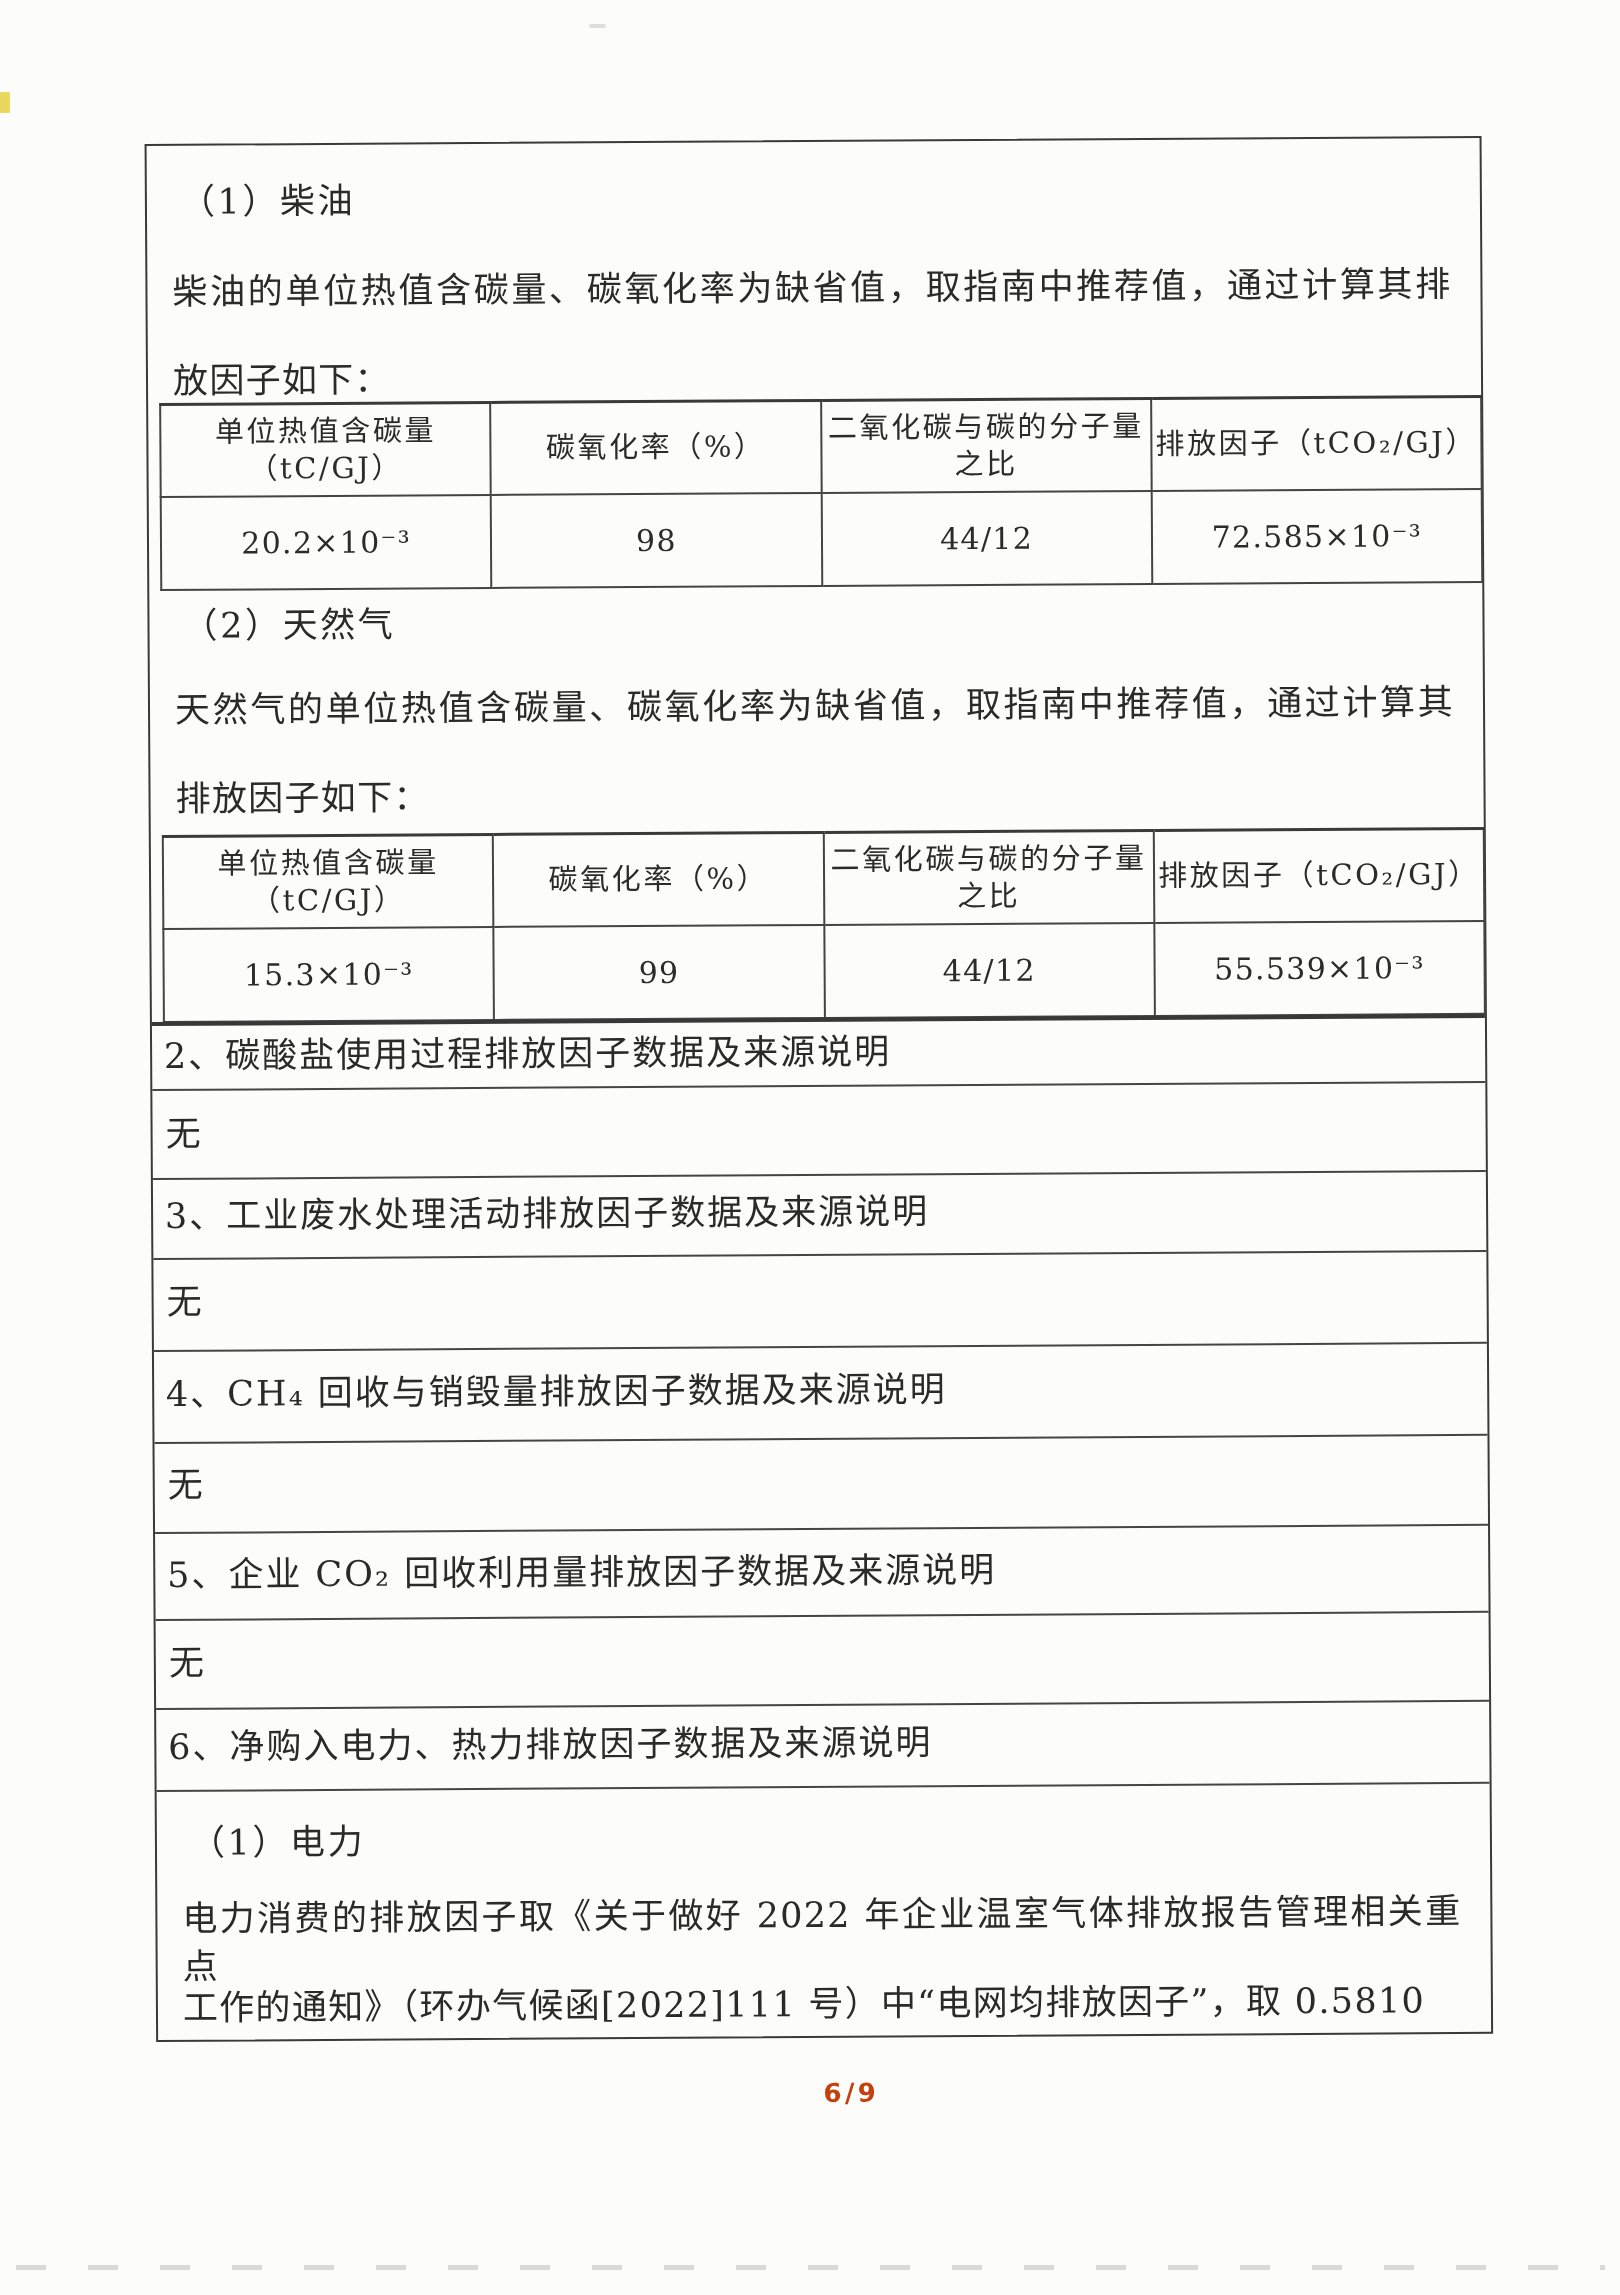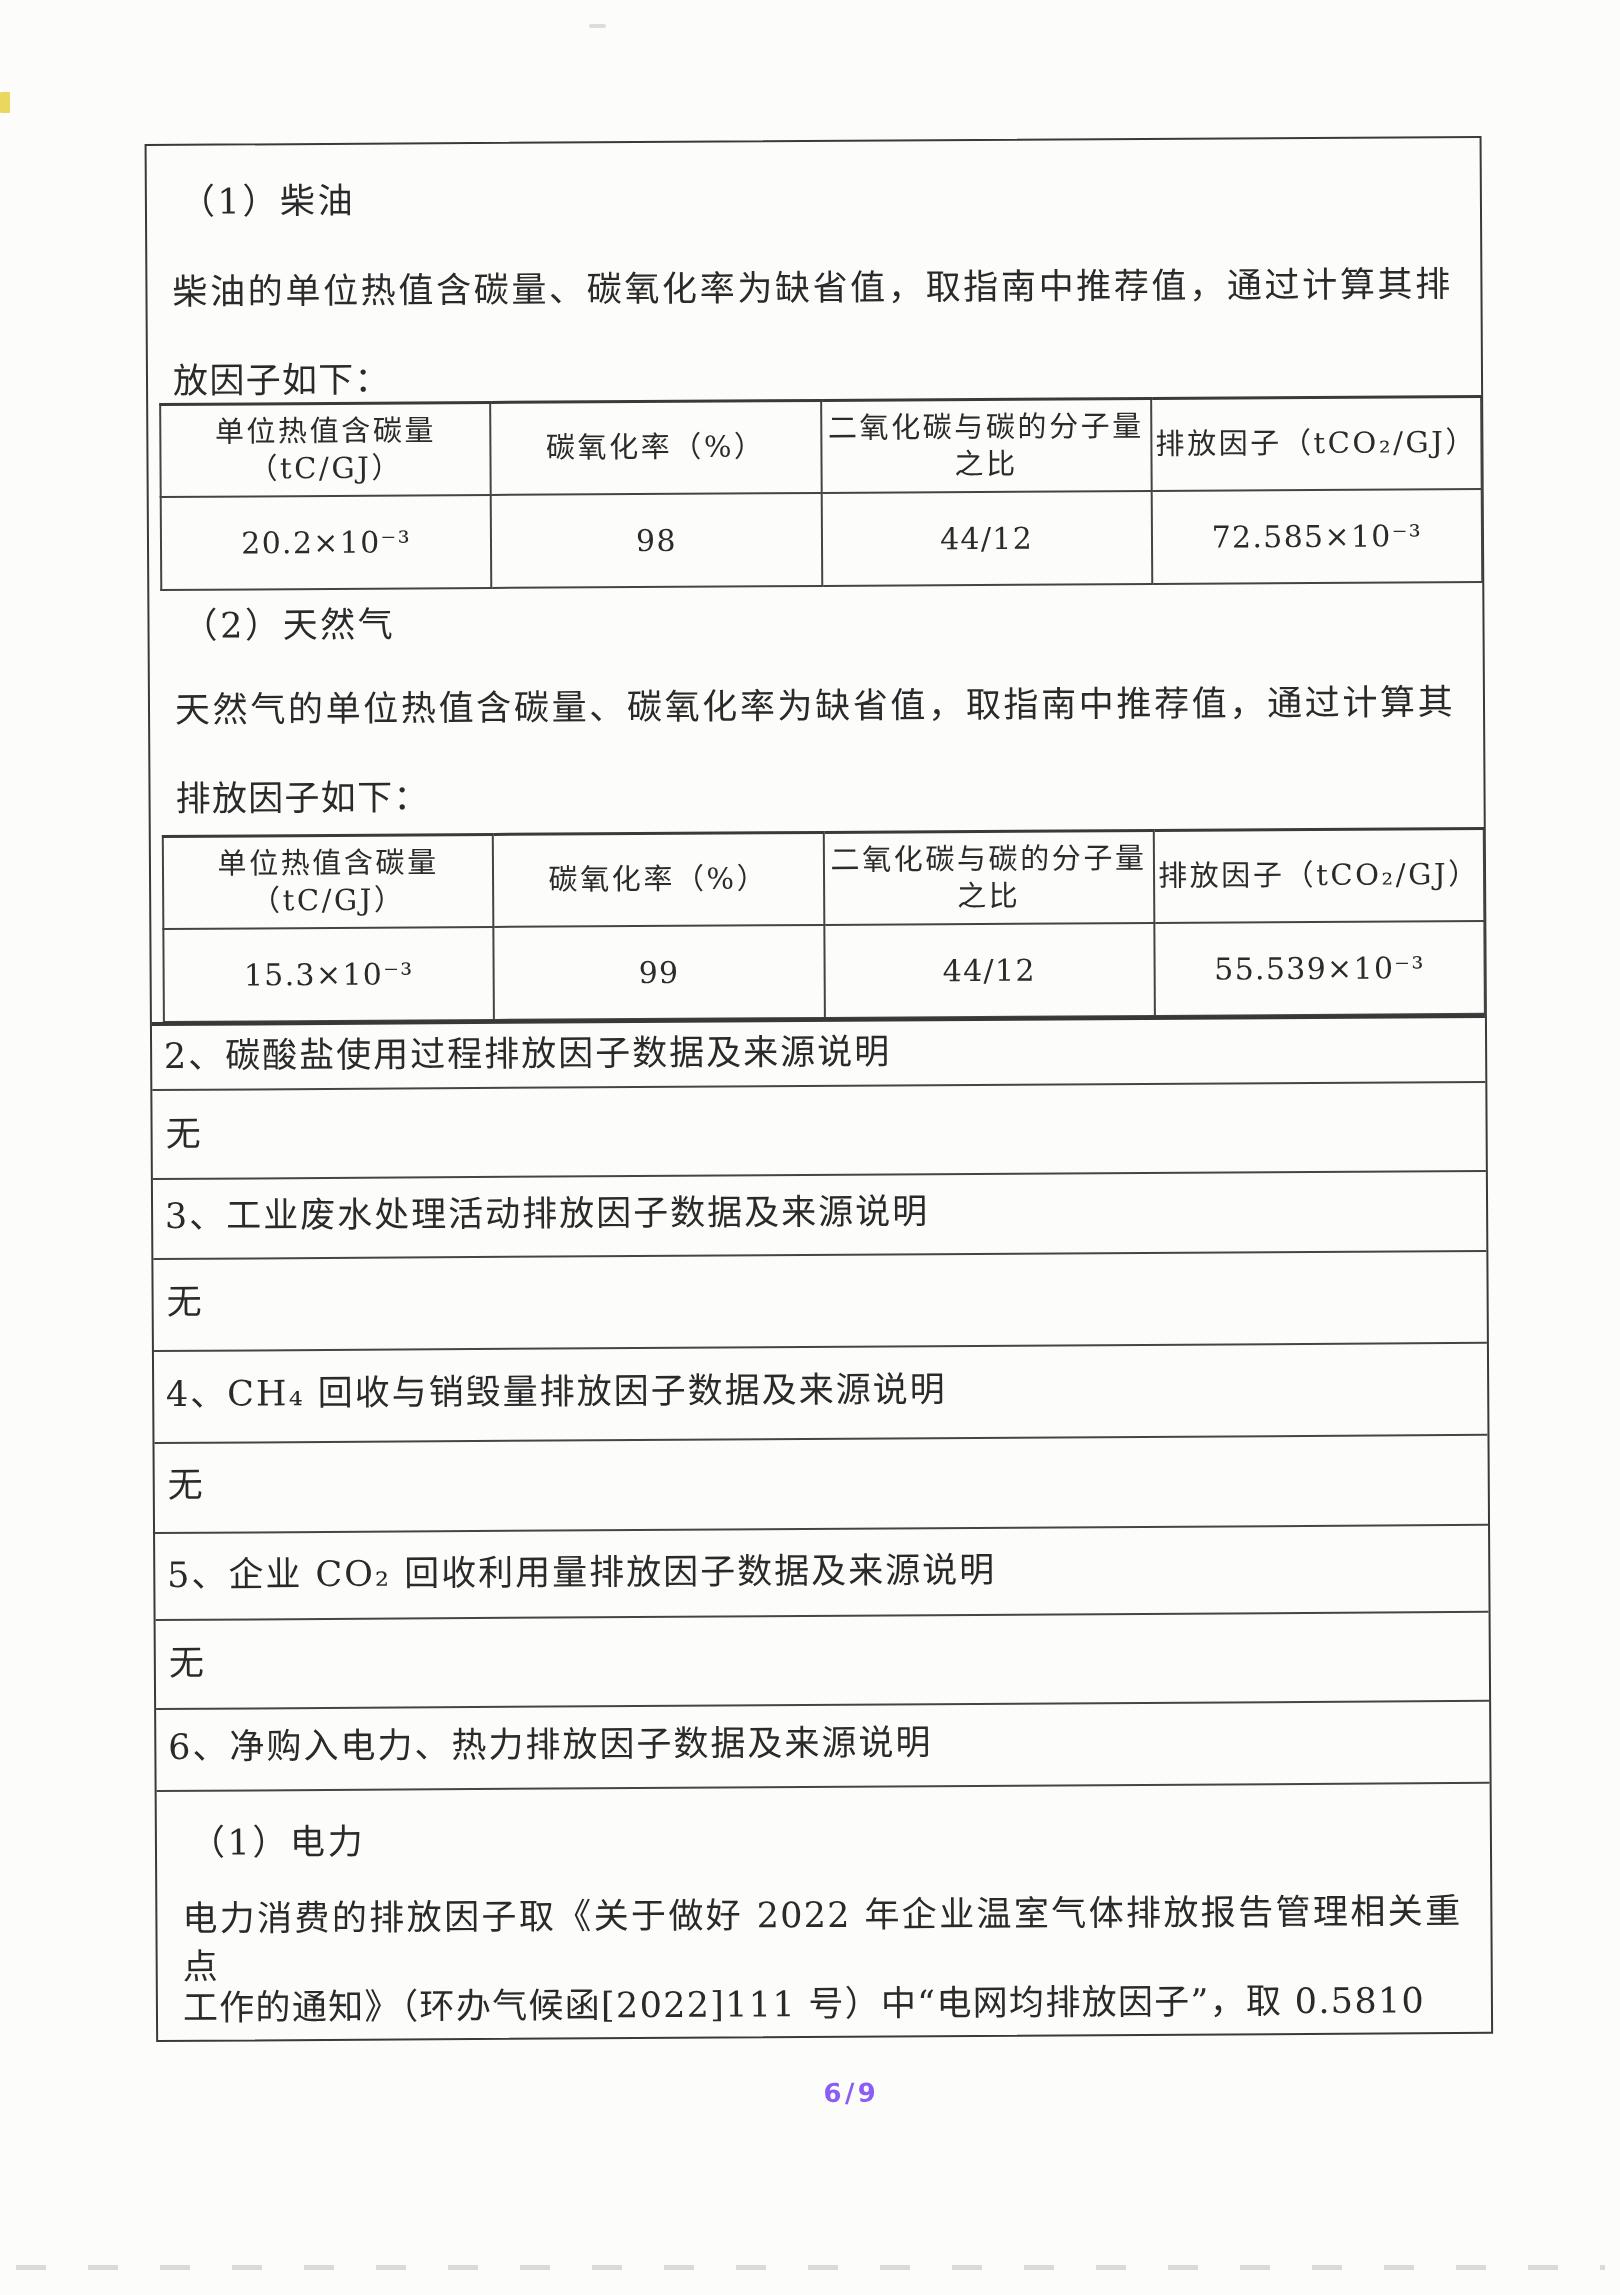--- a/index.html
+++ b/index.html
@@ -43,21 +43,21 @@
     font-size:29px;line-height:37px;color:#2b2b2b;padding:3.9px 2.6px;
   }
   .factor-table{border:2.6px solid #3a3a3a;}
   .factor-table tr.thead td{letter-spacing:2.6px;height:82px;border-top:3.3px solid #3a3a3a;}
   .factor-table tr.tdata td{height:83px;font-size:30px;letter-spacing:1.3px;}
   .factor-table td .hline{white-space:nowrap;}
   
   .page-number{
     position:absolute;left:817px;top:2078px;
     font-family:"DejaVu Sans","Liberation Sans",sans-serif;
-    font-size:26px;font-weight:600;letter-spacing:3.3px;color:#8b5cf6;
+    font-size:26px;font-weight:600;letter-spacing:3.3px;color:#c2410c;
   }
   
   .artifact-yellow{
     position:absolute;left:0;top:92px;width:9.8px;height:21px;
     background:#e8d44d;opacity:.9;border-radius:1.3px;
   }
   .artifact-dot{
     position:absolute;left:589px;top:23.6px;width:17px;height:4.6px;
     background:#b9b9b9;opacity:.45;border-radius:2px;
   }

